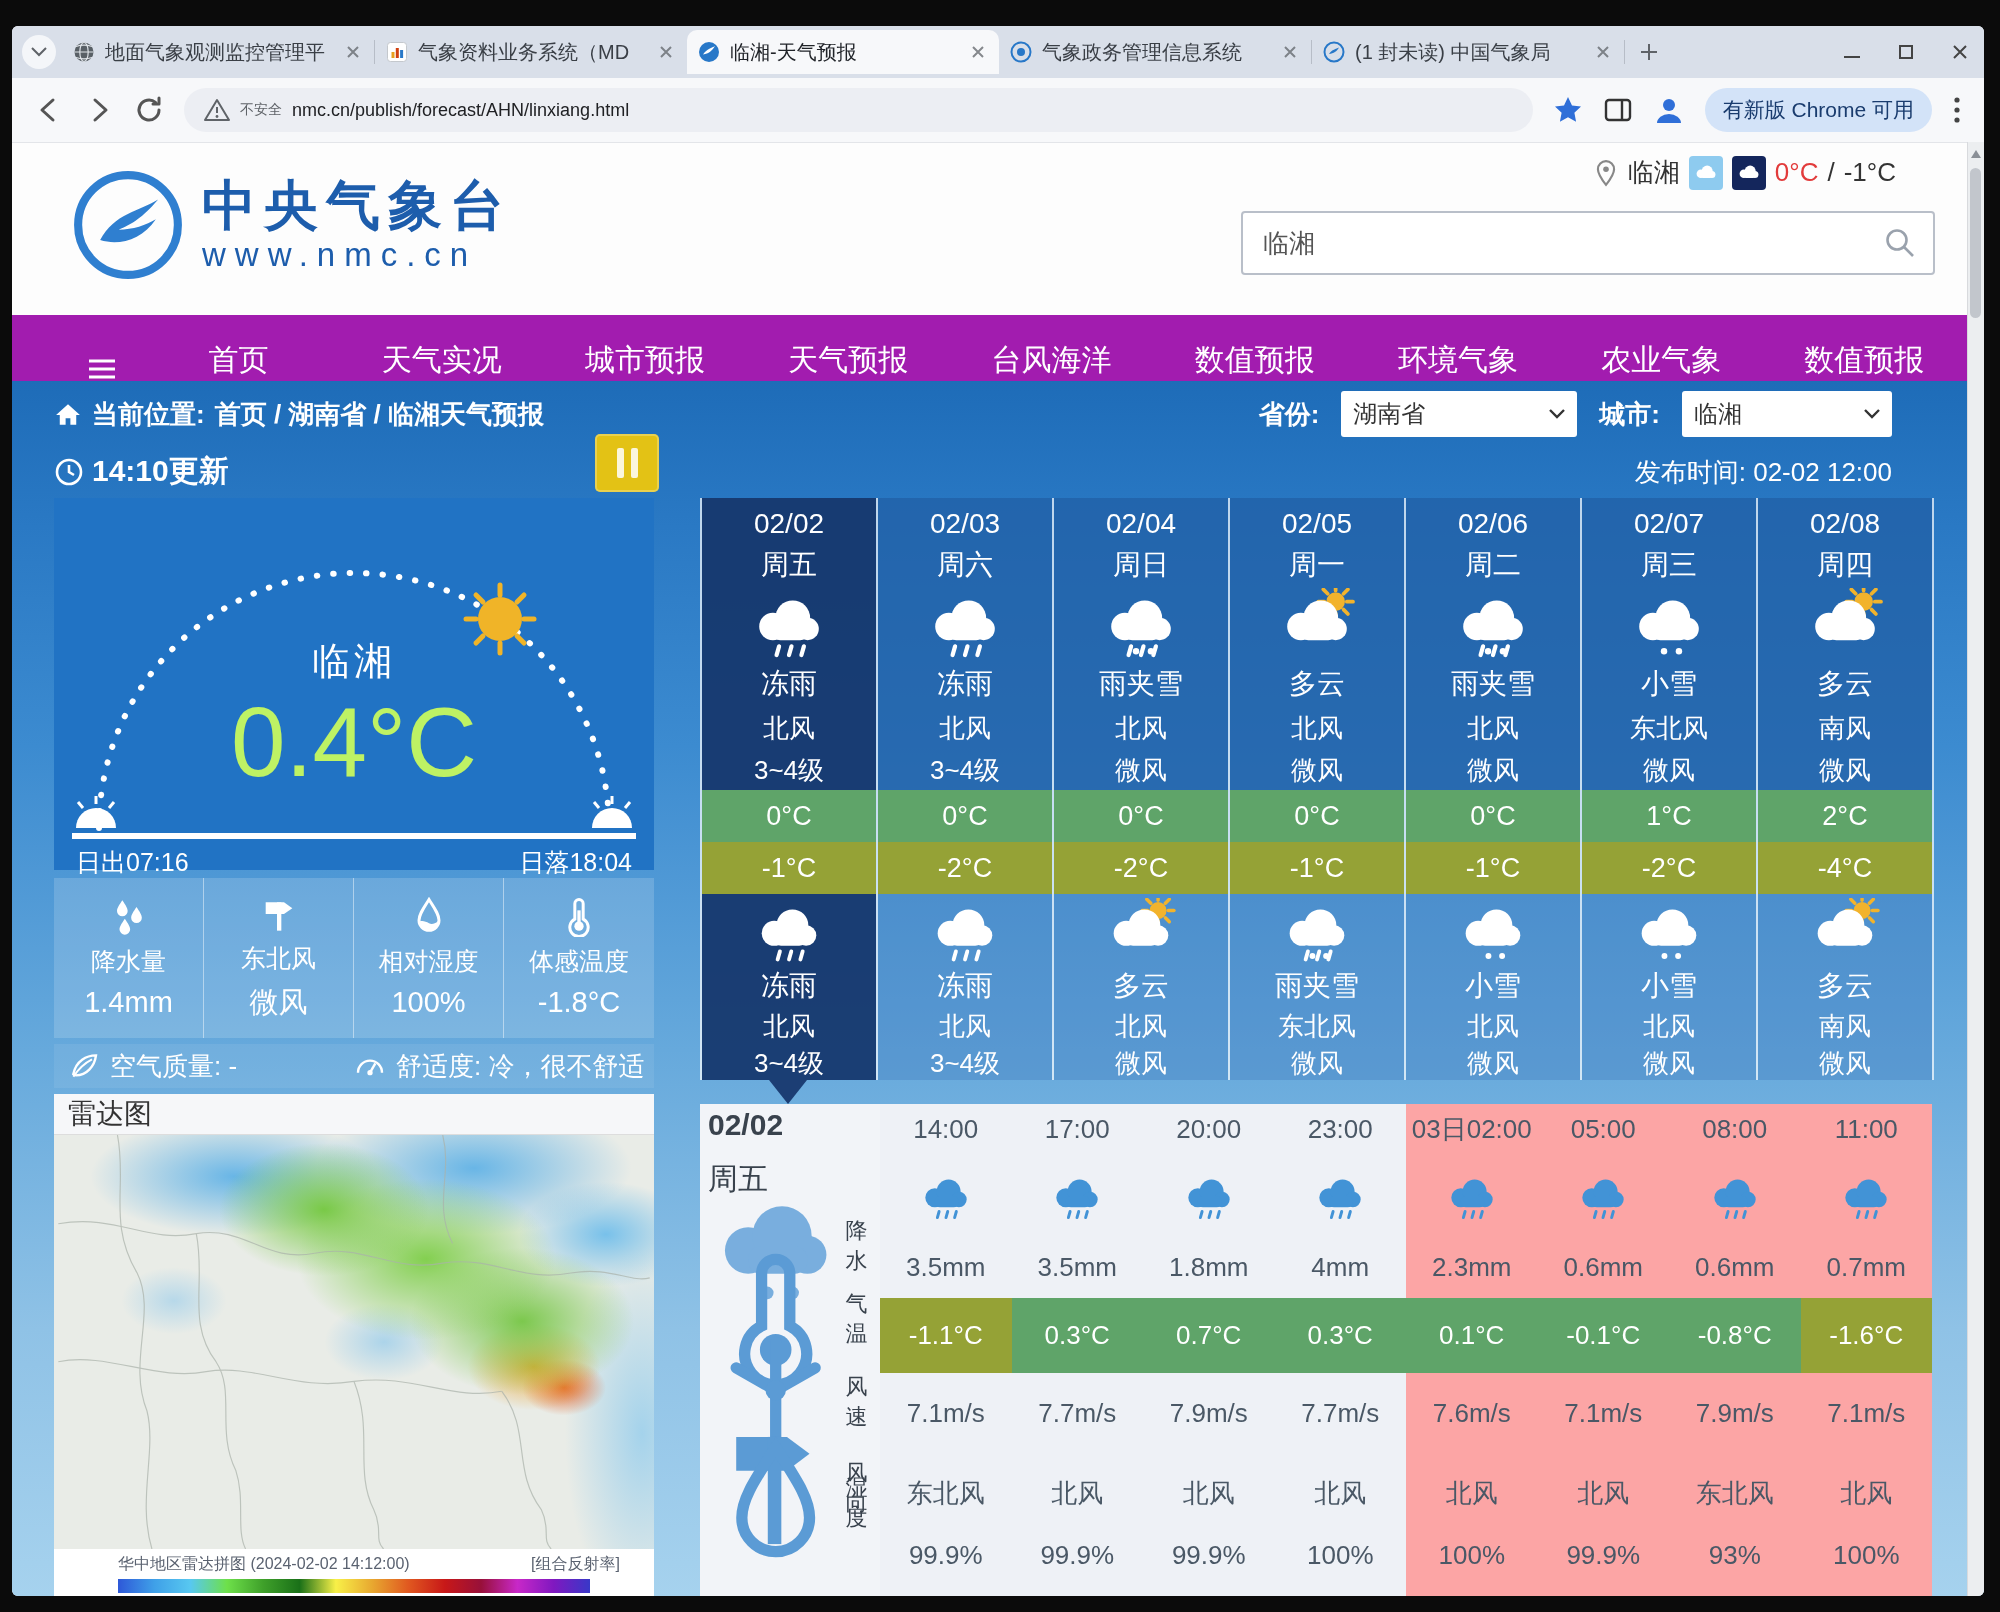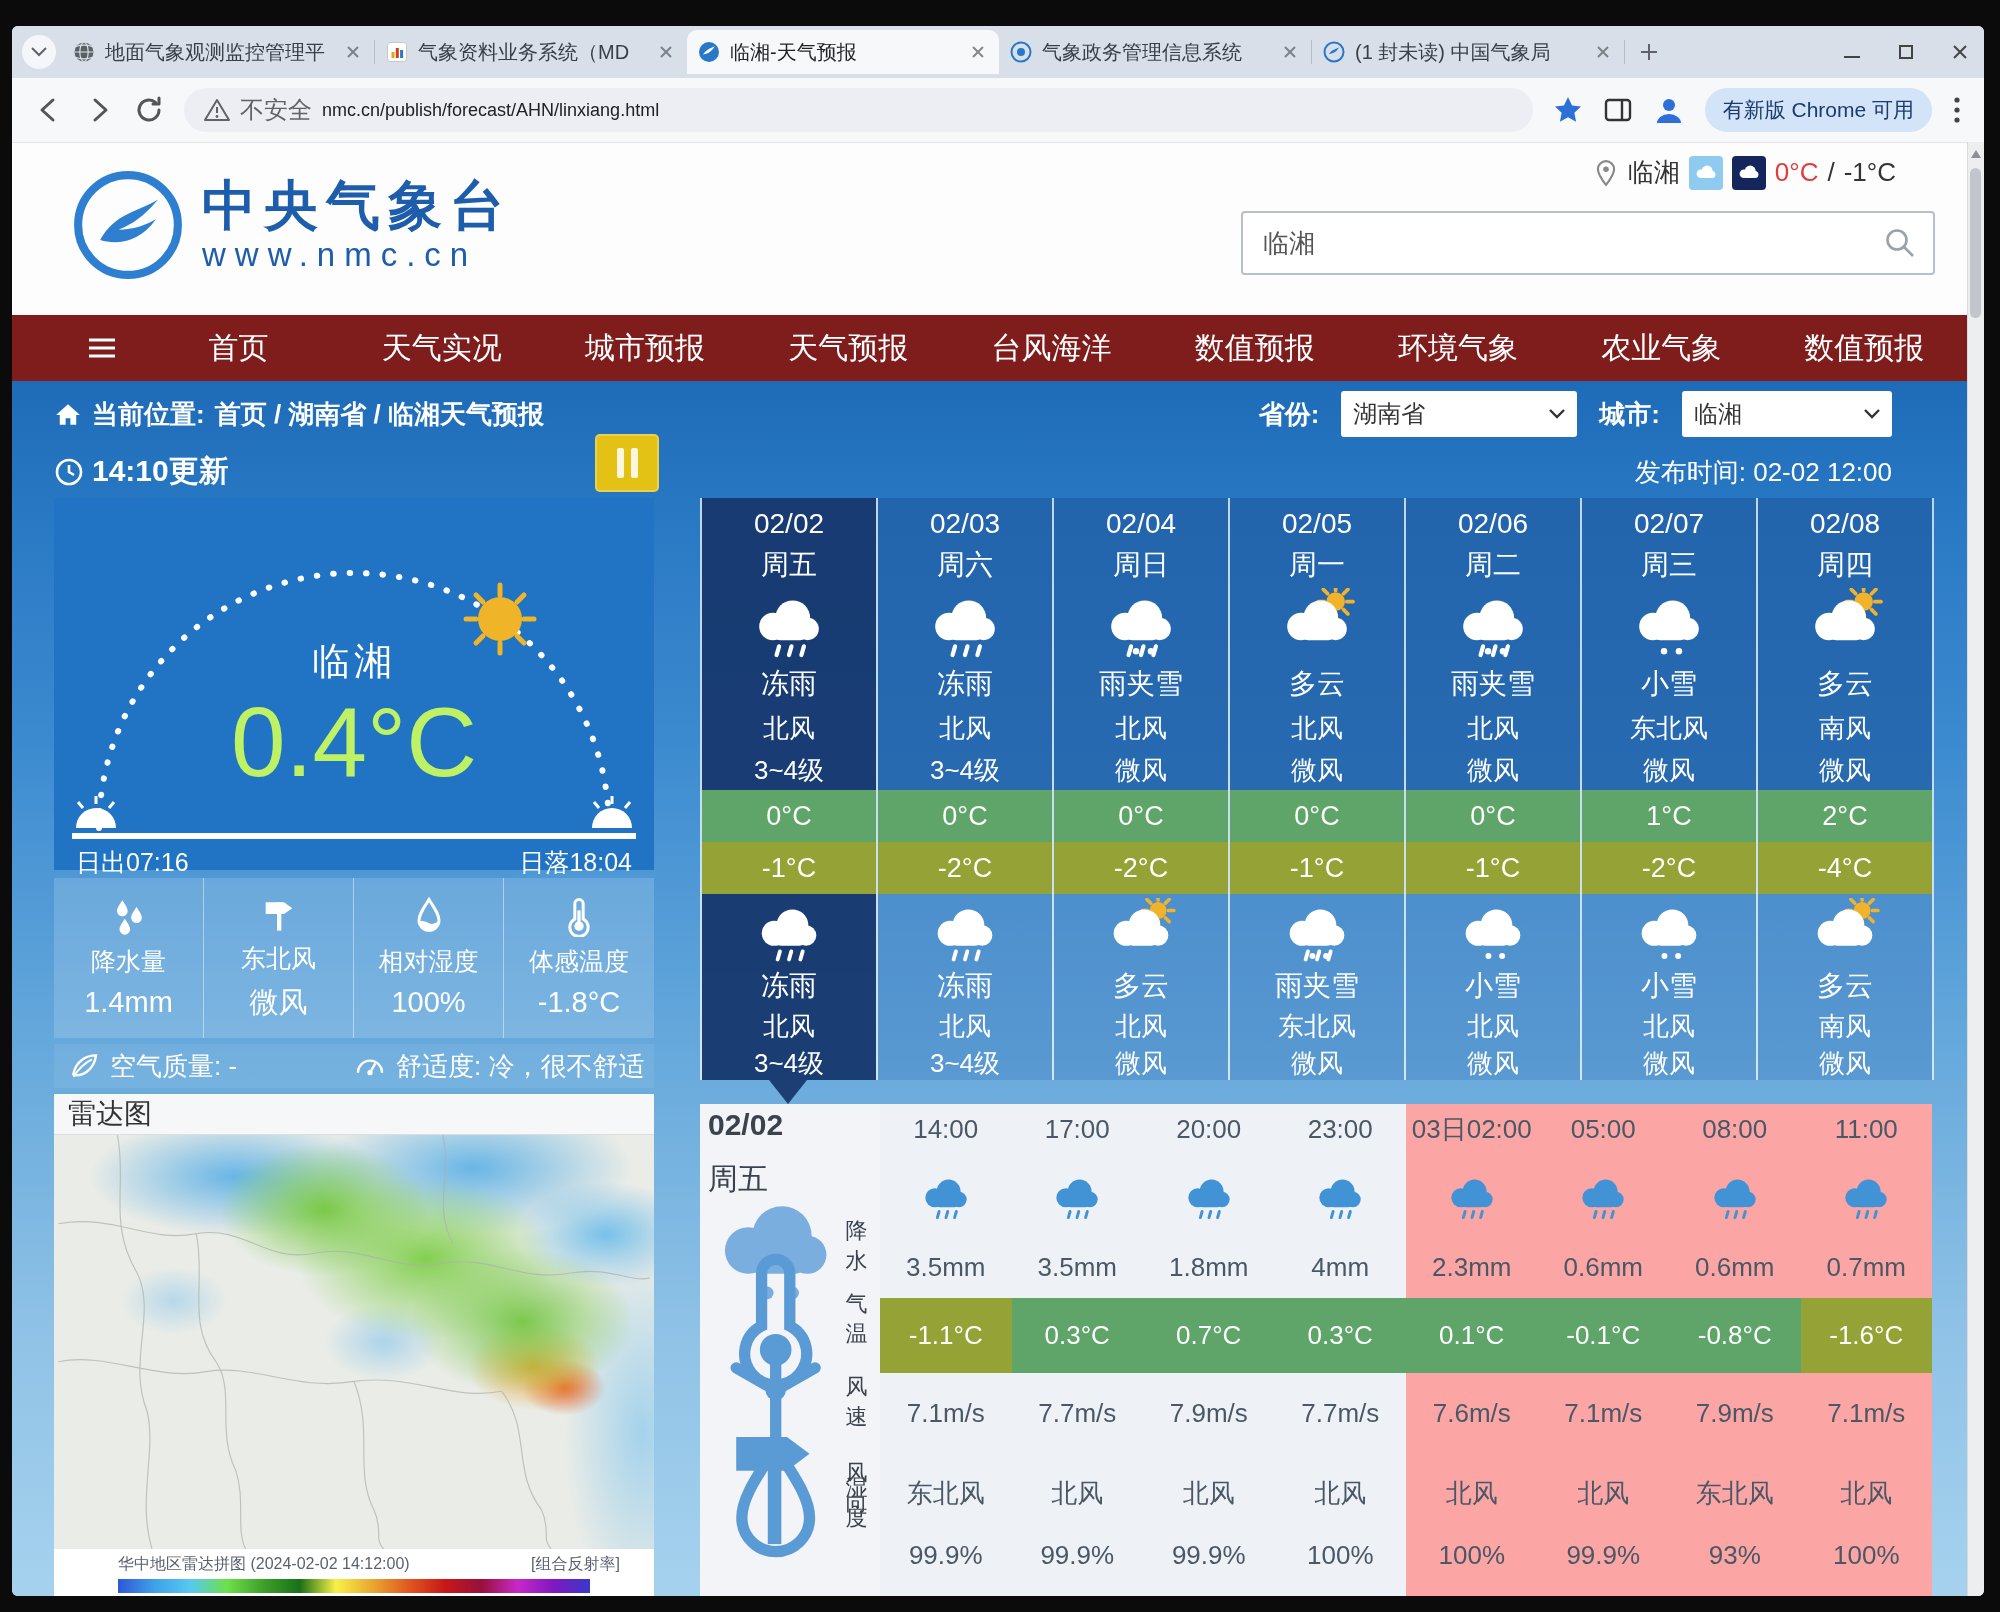--- a/index.html
+++ b/index.html
@@ -12,37 +12,37 @@
   .tab .ttl{flex:1;white-space:nowrap;overflow:hidden;text-overflow:ellipsis;}
   .tab.active{background:#f7f8fa;height:44px;color:#202328;}
   .tab .fav{width:24px;height:24px;flex:0 0 auto;}
   .tab .cls{width:22px;height:22px;flex:0 0 auto;opacity:.75;}
   .tab-sep{width:1px;height:24px;background:#b7bdc7;flex:0 0 auto;}
   .newtab{width:36px;height:36px;display:flex;align-items:center;justify-content:center;margin-left:6px;}
   .winctl{position:absolute;right:14px;top:0;height:52px;display:flex;align-items:center;gap:34px;}
   .toolbar{height:64px;background:#f7f8fa;display:flex;align-items:center;gap:20px;padding:0 22px;border-bottom:1px solid #e3e5e9;}
   .navbtn{width:30px;height:30px;flex:0 0 auto;}
   .urlpill{flex:1;height:44px;background:#eceef3;border-radius:22px;display:flex;align-items:center;padding:0 20px;gap:10px;max-width:1310px;}
-  .urlpill .sec{color:#5f6368;font-size:24px;white-space:nowrap;}
+  .urlpill .sec{color:#5f6368;font-size:14px;white-space:nowrap;}
   .urlpill .url{color:#202124;font-size:18px;white-space:nowrap;overflow:hidden;}
   .chromepill{height:44px;background:#d3e3f8;border-radius:22px;display:flex;align-items:center;padding:0 18px;color:#1a3c6e;font-size:21px;white-space:nowrap;}
   
   .whitehead{height:172px;background:#fdfdfd;position:relative;}
   .logo{position:absolute;left:58px;top:24px;display:flex;align-items:center;gap:16px;}
   .logo .swirl{width:116px;height:116px;}
   .logo .lt1{font-size:54px;font-weight:bold;color:#1d5dac;letter-spacing:8px;line-height:1.1;}
   .logo .lt2{font-size:33px;color:#1d5dac;letter-spacing:9px;}
   .miniwx{position:absolute;right:88px;top:12px;display:flex;align-items:center;gap:9px;font-size:26px;color:#333;}
   .miniwx .tile{width:34px;height:34px;border-radius:4px;display:flex;align-items:center;justify-content:center;}
   .miniwx .hot{color:#e23b3b;}
   .searchbox{position:absolute;right:49px;top:68px;width:690px;height:60px;border:2px solid #b9bfc9;border-radius:4px;background:#fff;display:flex;align-items:center;}
   .searchbox input{flex:1;border:none;outline:none;font-size:26px;color:#555;padding:0 20px;background:transparent;font-family:inherit;}
   .searchbox .mag{width:34px;height:34px;margin-right:16px;}
   
-  .nav{height:66px;background:#7f1d1d;display:flex;align-items:center;padding:0 18px 0 55px;}
+  .nav{height:66px;background:#a21caf;display:flex;align-items:flex-end;padding:0 18px 0 55px;}
   .nav .burger{width:70px;display:flex;justify-content:center;}
   .nav .item{flex:1;text-align:center;color:#fff;font-size:30px;white-space:nowrap;}
   
   .content{position:relative;height:1216px;overflow:hidden;
     background:linear-gradient(180deg,#1e6cb8 0%,#2a79c4 12%,#3c8bd0 30%,#66a9dc 55%,#8fc2e6 78%,#a6d2ee 100%);}
   .crumb{position:absolute;left:42px;top:16px;display:flex;align-items:center;gap:10px;color:#fff;font-size:26px;font-weight:bold;justify-content:center;}
   .crumb svg{width:28px;height:26px;}
   .selects{position:absolute;right:92px;top:10px;display:flex;align-items:center;gap:22px;color:#fff;font-size:26px;font-weight:bold;}
   .selbox{width:212px;height:46px;background:#fff;border-radius:3px;display:flex;align-items:center;justify-content:space-between;padding:0 12px;color:#333;font-size:24px;font-weight:normal;}
   .selbox.city{width:186px;}

